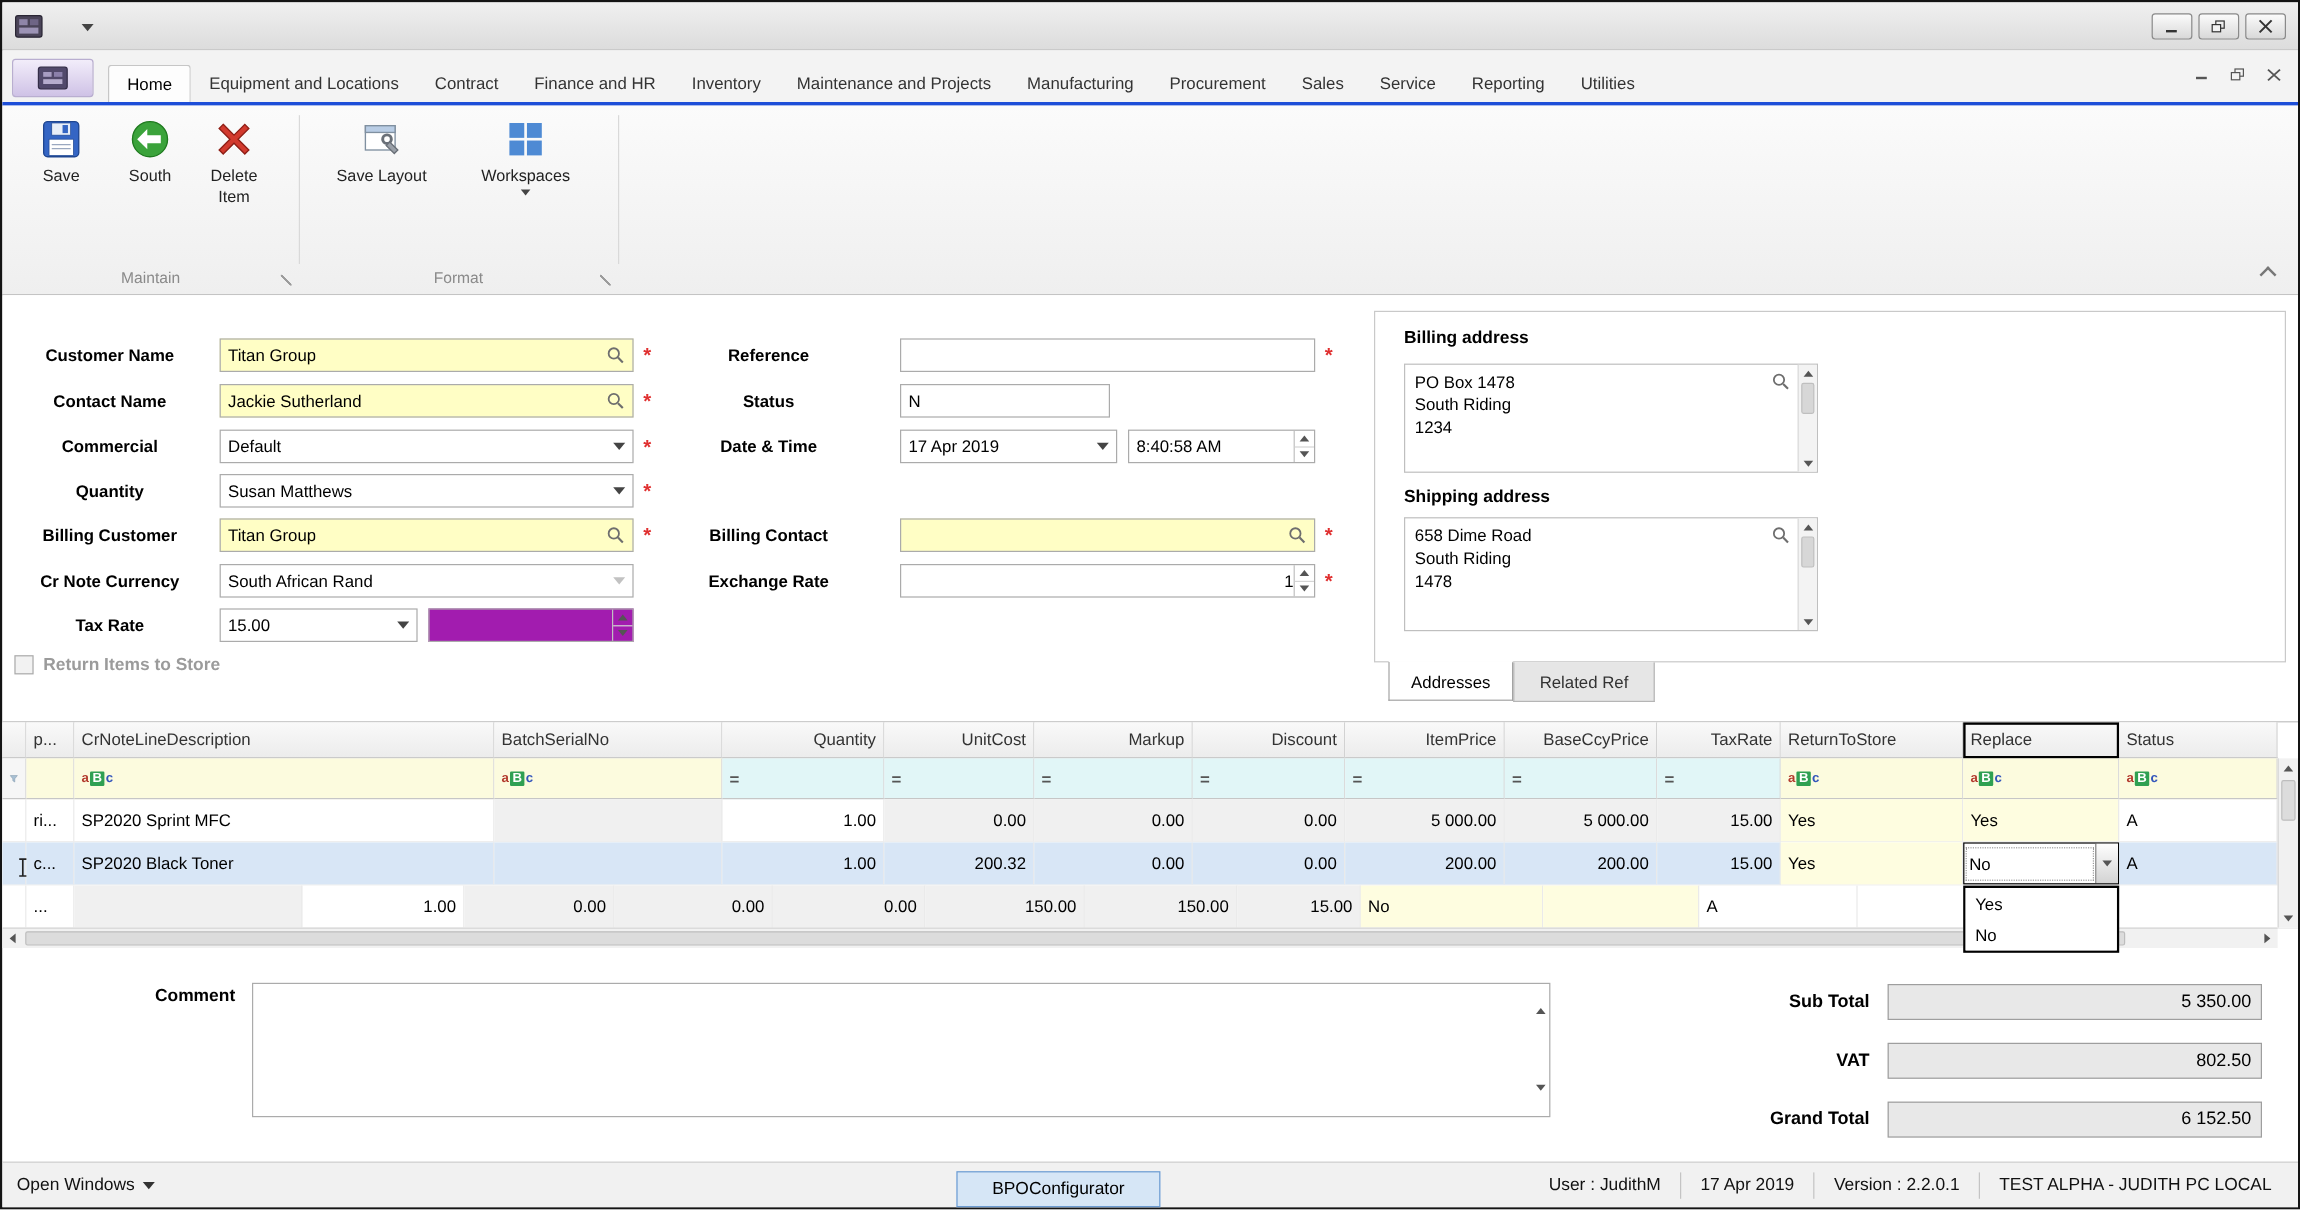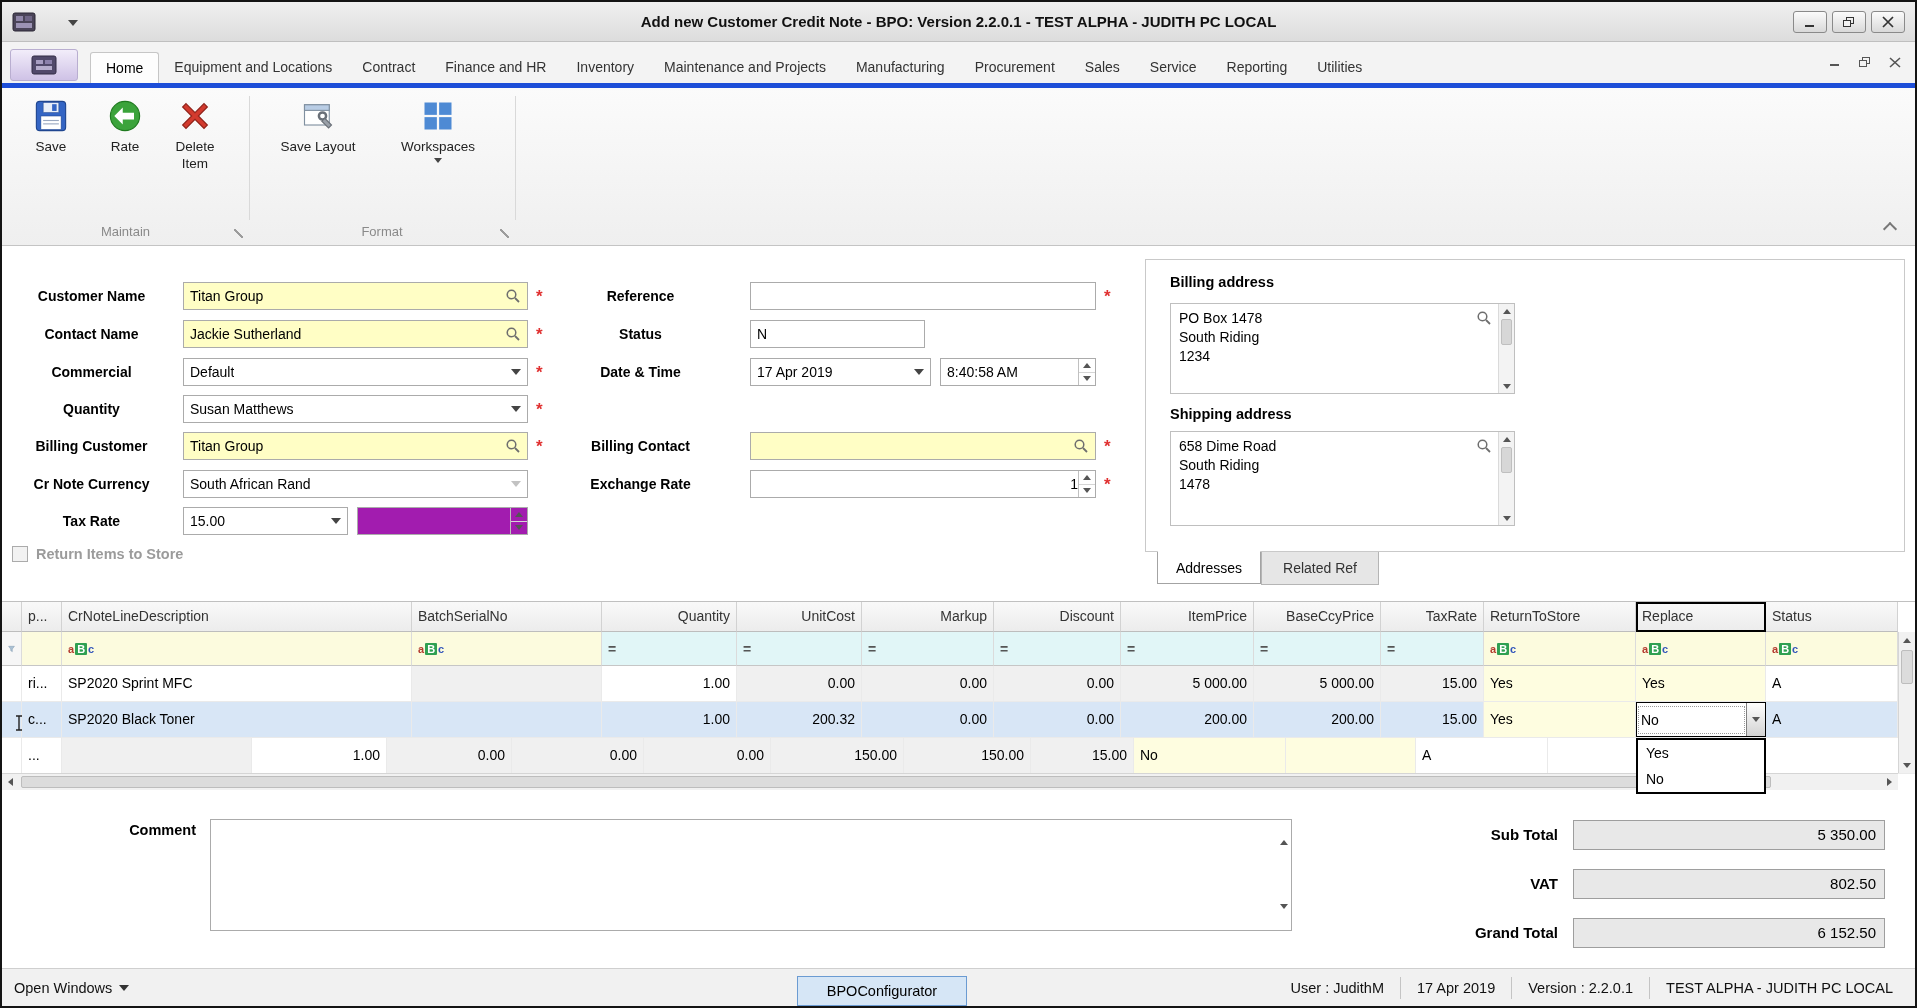--- a/index.html
+++ b/index.html
@@ -13,21 +13,21 @@
   .qat-caret { position:absolute; left:66px; top:18px; width:0; height:0;
     border-left:5px solid transparent; border-right:5px solid transparent; border-top:6px solid #444; }
   .title-text { position:absolute; left:200px; right:200px; top:0; height:40px;
     line-height:40px; text-align:center; font-weight:bold; font-size:15px; color:#111;
     white-space:nowrap; overflow:hidden; }
   .tb-btns { position:absolute; right:10px; top:9px; display:flex; gap:5px; }
   .win-btn { width:34px; height:22px; border:1px solid #8A8A8A; border-radius:3px;
     background:linear-gradient(#FBFBFB,#D9D9D9); display:flex; align-items:center; justify-content:center; }
 
   
-  .tabrow { position:absolute; top:40px; left:0; right:0; height:46px; background:#F3F3F3; border-bottom:5px solid #1d4ed8; }
+  .tabrow { position:absolute; top:40px; left:0; right:0; height:46px; background:#F3F3F3; border-bottom:3px solid #1d4ed8; }
   .appbtn { position:absolute; left:8px; top:7px; width:68px; height:32px; border:1px solid #B9AED0; border-radius:3px;
     background:linear-gradient(#F2EDFA,#CFC2E6); display:flex; align-items:center; justify-content:center; }
   .tabs { position:absolute; left:88px; bottom:0; display:flex; }
   .tab { height:31px; line-height:31px; padding:0 15px; font-size:14px; color:#333; white-space:nowrap; }
   .tab.active { background:#FDFDFD; border:1px solid #C6C6C6; border-bottom:none; border-radius:3px 3px 0 0; color:#000; }
   .mdi-btns { position:absolute; right:12px; top:13px; display:flex; gap:14px; }
   .mdi-btn { width:16px; height:14px; display:flex; align-items:center; justify-content:center; }
 
   
   .ribbon { position:absolute; top:86px; left:0; right:0; height:158px;
@@ -163,21 +163,20 @@
   <div class="titlebar">
     <span class="app-ico">
       <svg width="26" height="24" viewBox="0 0 26 24">
           <rect x="1" y="3" width="22" height="18" rx="2" fill="#4A4458" stroke="#2A2634"></rect>
           <rect x="4" y="6" width="7" height="5" fill="#8F86A8"></rect>
           <rect x="13" y="6" width="7" height="5" fill="#6E6585"></rect>
           <rect x="4" y="13" width="16" height="5" fill="#9C93B5"></rect>
         </svg>
     </span>
     <span class="qat-caret"></span>
-    <div class="title-text">Add new Customer Credit Note - BPO: Version 2.2.0.1 - TEST ALPHA - JUDITH PC LOCAL</div>
     <div class="tb-btns">
       <div class="win-btn">
         <svg width="14" height="12">
             <rect x="2" y="9" width="9" height="2" fill="#333"></rect>
           </svg>
       </div>
       <div class="win-btn">
         <svg width="14" height="12">
             <rect x="4.5" y="1.5" width="7" height="6" fill="none" stroke="#333"></rect>
             <rect x="1.5" y="4.5" width="7" height="6" fill="#F2F2F2" stroke="#333"></rect>
@@ -248,21 +247,21 @@
       </span>
       <span class="rlabel">Save</span>
     </div>
     <div class="rbtn" style="left:86px">
       <span class="ricon">
         <svg width="36" height="36" viewBox="0 0 32 32">
             <circle cx="16" cy="16" r="13" fill="#3BA33B" stroke="#1F7A1F"></circle>
             <path d="M14 8.5 L6.5 16 L14 23.5 V19 H24 V13 H14 Z" fill="#fff"></path>
           </svg>
       </span>
-      <span class="rlabel">Rate</span>
+      <span class="rlabel">South</span>
     </div>
     <div class="rbtn" style="left:160px;width:66px">
       <span class="ricon">
         <svg width="36" height="36" viewBox="0 0 32 32">
             <path d="M8 5 L16 13 L24 5 L27 8 L19 16 L27 24 L24 27 L16 19 L8 27 L5 24 L13 16 L5 8 Z" fill="#D23A2E" stroke="#8E1F16"></path>
           </svg>
       </span>
       <span class="rlabel">Delete Item</span>
     </div>
     <div class="vsep" style="left:247px"></div>

